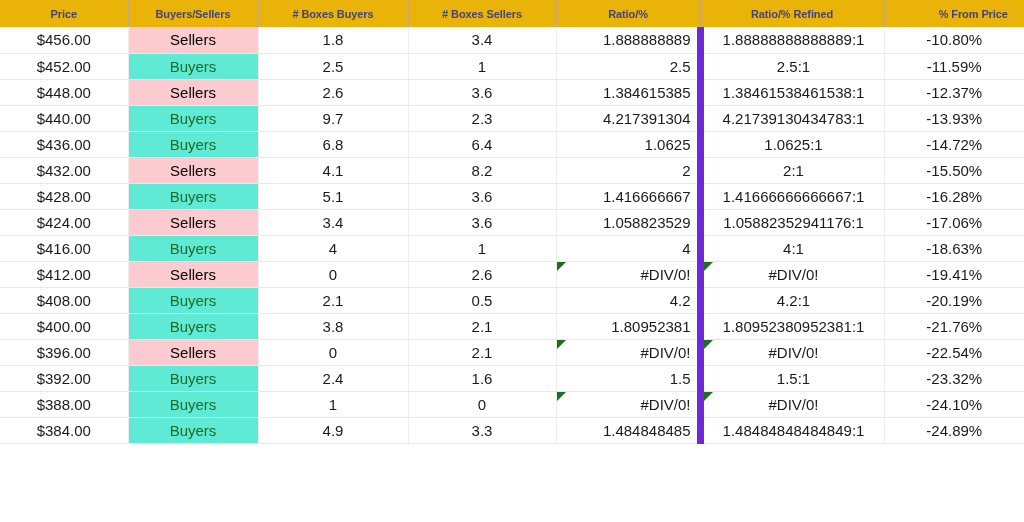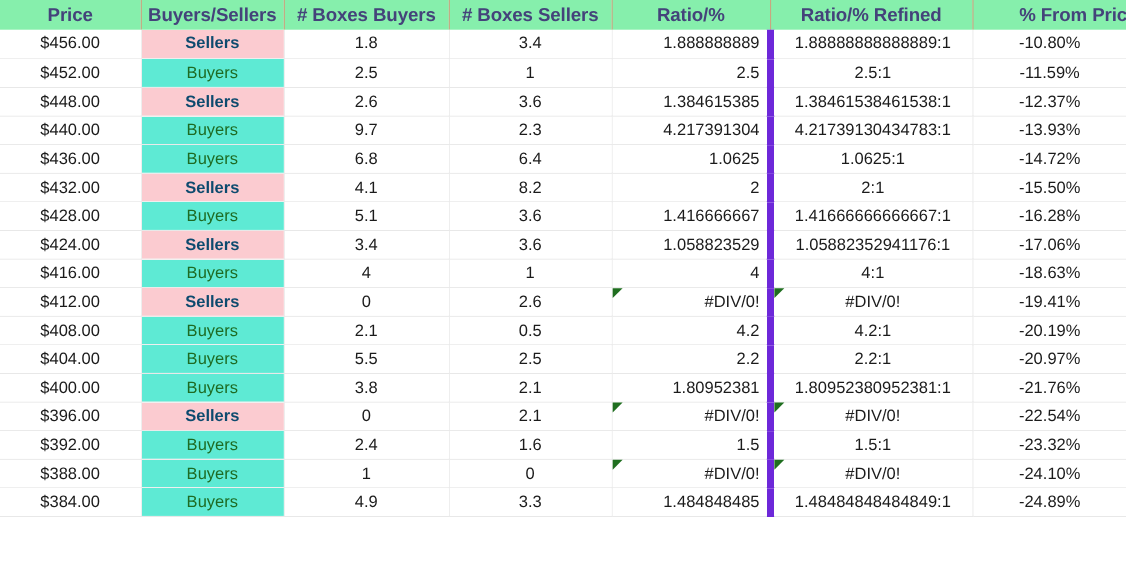--- a/index.html
+++ b/index.html
@@ -28,23 +28,23 @@
   table.grid col.c-bb          { width: 150px; }
   table.grid col.c-bsel        { width: 148px; }
   table.grid col.c-ratio       { width: 144px; }
   table.grid col.c-ratioref    { width: 184px; }
   table.grid col.c-fromprice   { width: 140px; }
 
   
   thead th {
     height: 27px;
     box-sizing: border-box;
-    background: #86efac;
+    background: #eab308;
     color: #44437A;
-    font-size: 17px;
+    font-size: 11px;
     font-weight: bold;
     text-align: center;
     vertical-align: middle;
     padding: 0 4px;
     border-right: 1px solid #C9A680;
     white-space: nowrap;
     letter-spacing: -0.1px;
   }
   thead th.last { border-right: none; padding-left: 42px; }
 
@@ -70,22 +70,21 @@
   td.ratioref  { text-align: center; border-right: 1px solid #EDEDED; }
   td.frompct   { text-align: center; }
 
   
   td.side.buyers {
     background: #5eead4;
     color: #1E6B23;
   }
   td.side.sellers {
     background: #FBCBD0;
-    color: #0c4a6e;
-    font-weight: bold;
+    color: #000000;
   }
 
   
   .err-flag {
     position: absolute;
     top: 0;
     left: 0;
     width: 0;
     height: 0;
     border-top: 9px solid #1F6E1F;
@@ -211,29 +210,20 @@
         <tr>
           <td class="price"><span>$408.00</span></td>
           <td class="side buyers"><span>Buyers</span></td>
           <td class="num"><span>2.1</span></td>
           <td class="num"><span>0.5</span></td>
           <td class="ratio"><span>4.2</span></td>
           <td class="ratioref"><span>4.2:1</span></td>
           <td class="frompct"><span>-20.19%</span></td>
         </tr>
         <tr>
-          <td class="price"><span>$404.00</span></td>
-          <td class="side buyers"><span>Buyers</span></td>
-          <td class="num"><span>5.5</span></td>
-          <td class="num"><span>2.5</span></td>
-          <td class="ratio"><span>2.2</span></td>
-          <td class="ratioref"><span>2.2:1</span></td>
-          <td class="frompct"><span>-20.97%</span></td>
-        </tr>
-        <tr>
           <td class="price"><span>$400.00</span></td>
           <td class="side buyers"><span>Buyers</span></td>
           <td class="num"><span>3.8</span></td>
           <td class="num"><span>2.1</span></td>
           <td class="ratio"><span>1.80952381</span></td>
           <td class="ratioref"><span>1.80952380952381:1</span></td>
           <td class="frompct"><span>-21.76%</span></td>
         </tr>
         <tr>
           <td class="price"><span>$396.00</span></td>

